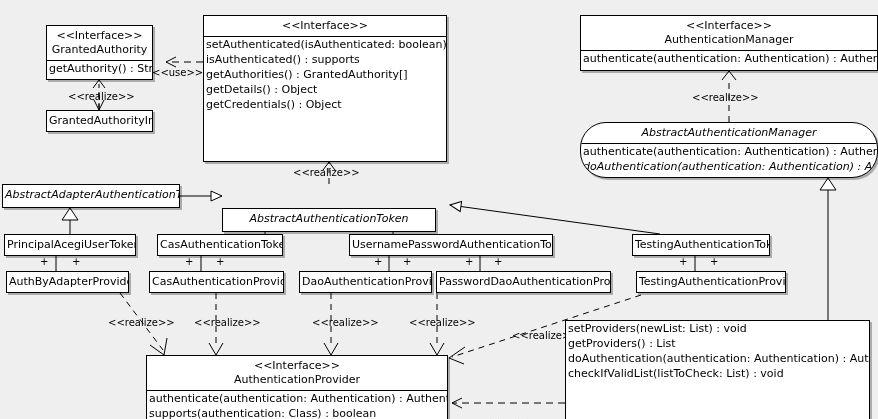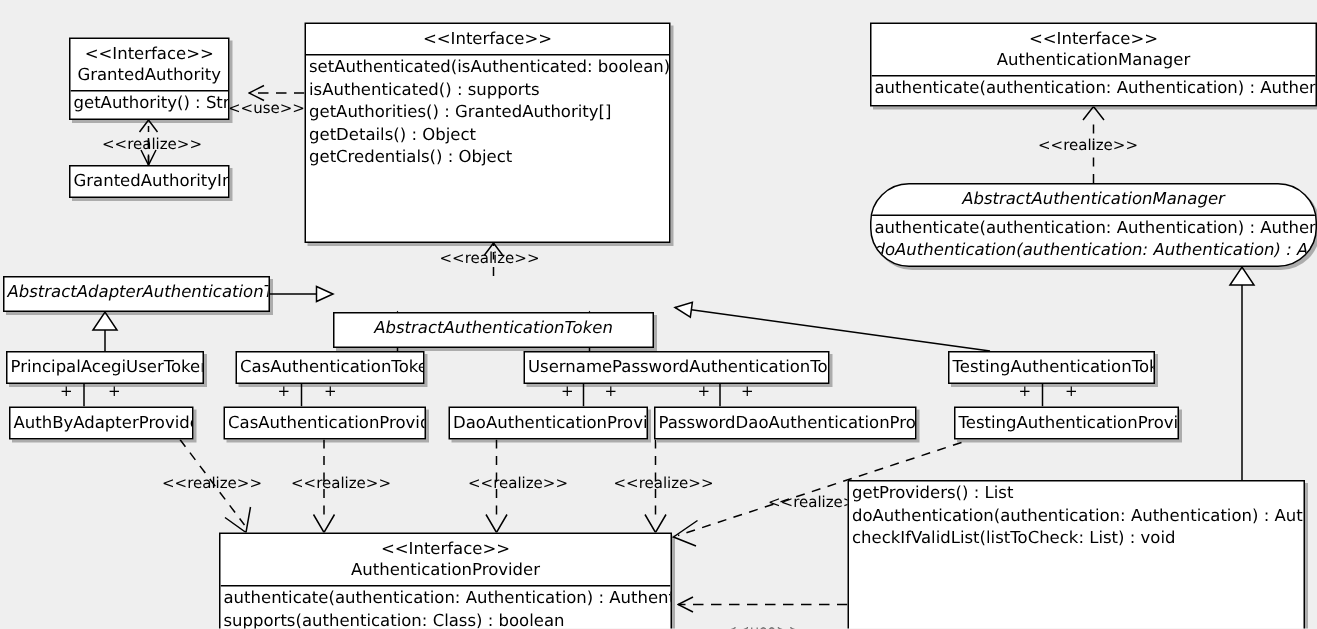--- a/index.html
+++ b/index.html
@@ -293,20 +293,21 @@
           <div class="stereo">&lt;&lt;Interface&gt;&gt;</div>
           <div class="cname">AuthenticationProvider</div>
         </div>
         <div class="ops">
           <div class="op">authenticate(authentication: Authentication) : Authentication</div>
           <div class="op">supports(authentication: Class) : boolean</div>
         </div>
       </div>
       <div class="uml-class" style="left: 565px; top: 308px; width: 305px; height: 111px;">
         <div class="ops">
+          <div class="op">setProviders(newList: List) : void</div>
           <div class="op">getProviders() : List</div>
           <div class="op">doAuthentication(authentication: Authentication) : Authentication</div>
           <div class="op">checkIfValidList(listToCheck: List) : void</div>
         </div>
       </div>
     </div>
   <div id="label-layer">
       <div class="edge-label" style="left: 152px; top: 55px;">&lt;&lt;use&gt;&gt;</div>
       <div class="edge-label" style="left: 68px; top: 79px;">&lt;&lt;realize&gt;&gt;</div>
       <div class="edge-label" style="left: 293px; top: 155px;">&lt;&lt;realize&gt;&gt;</div>

